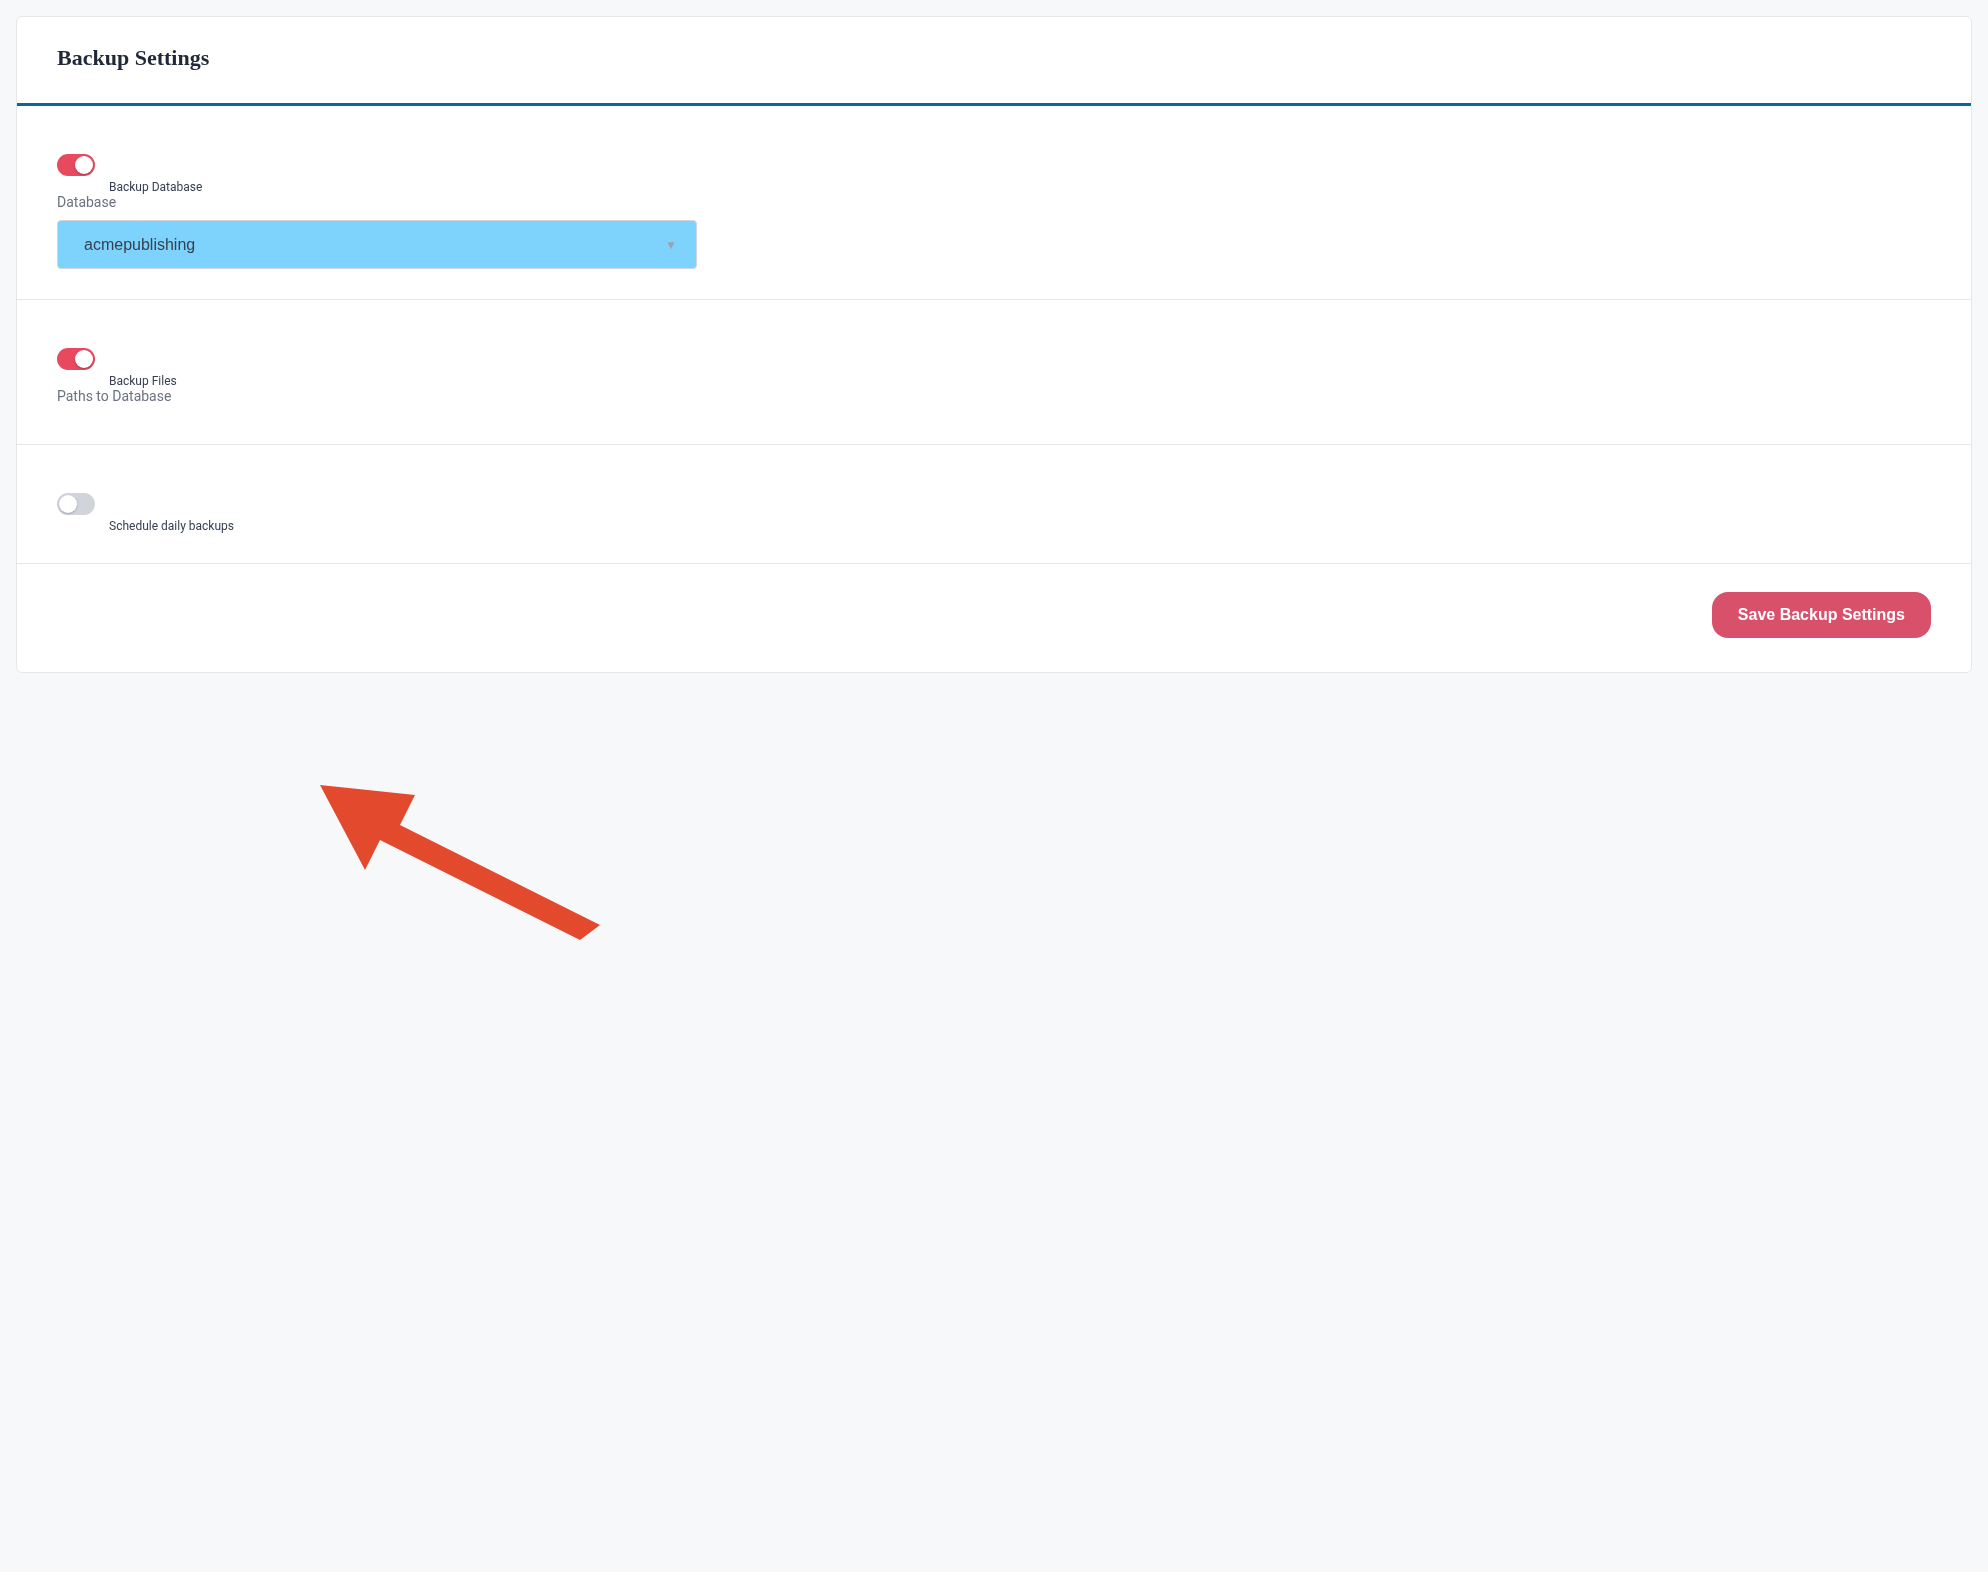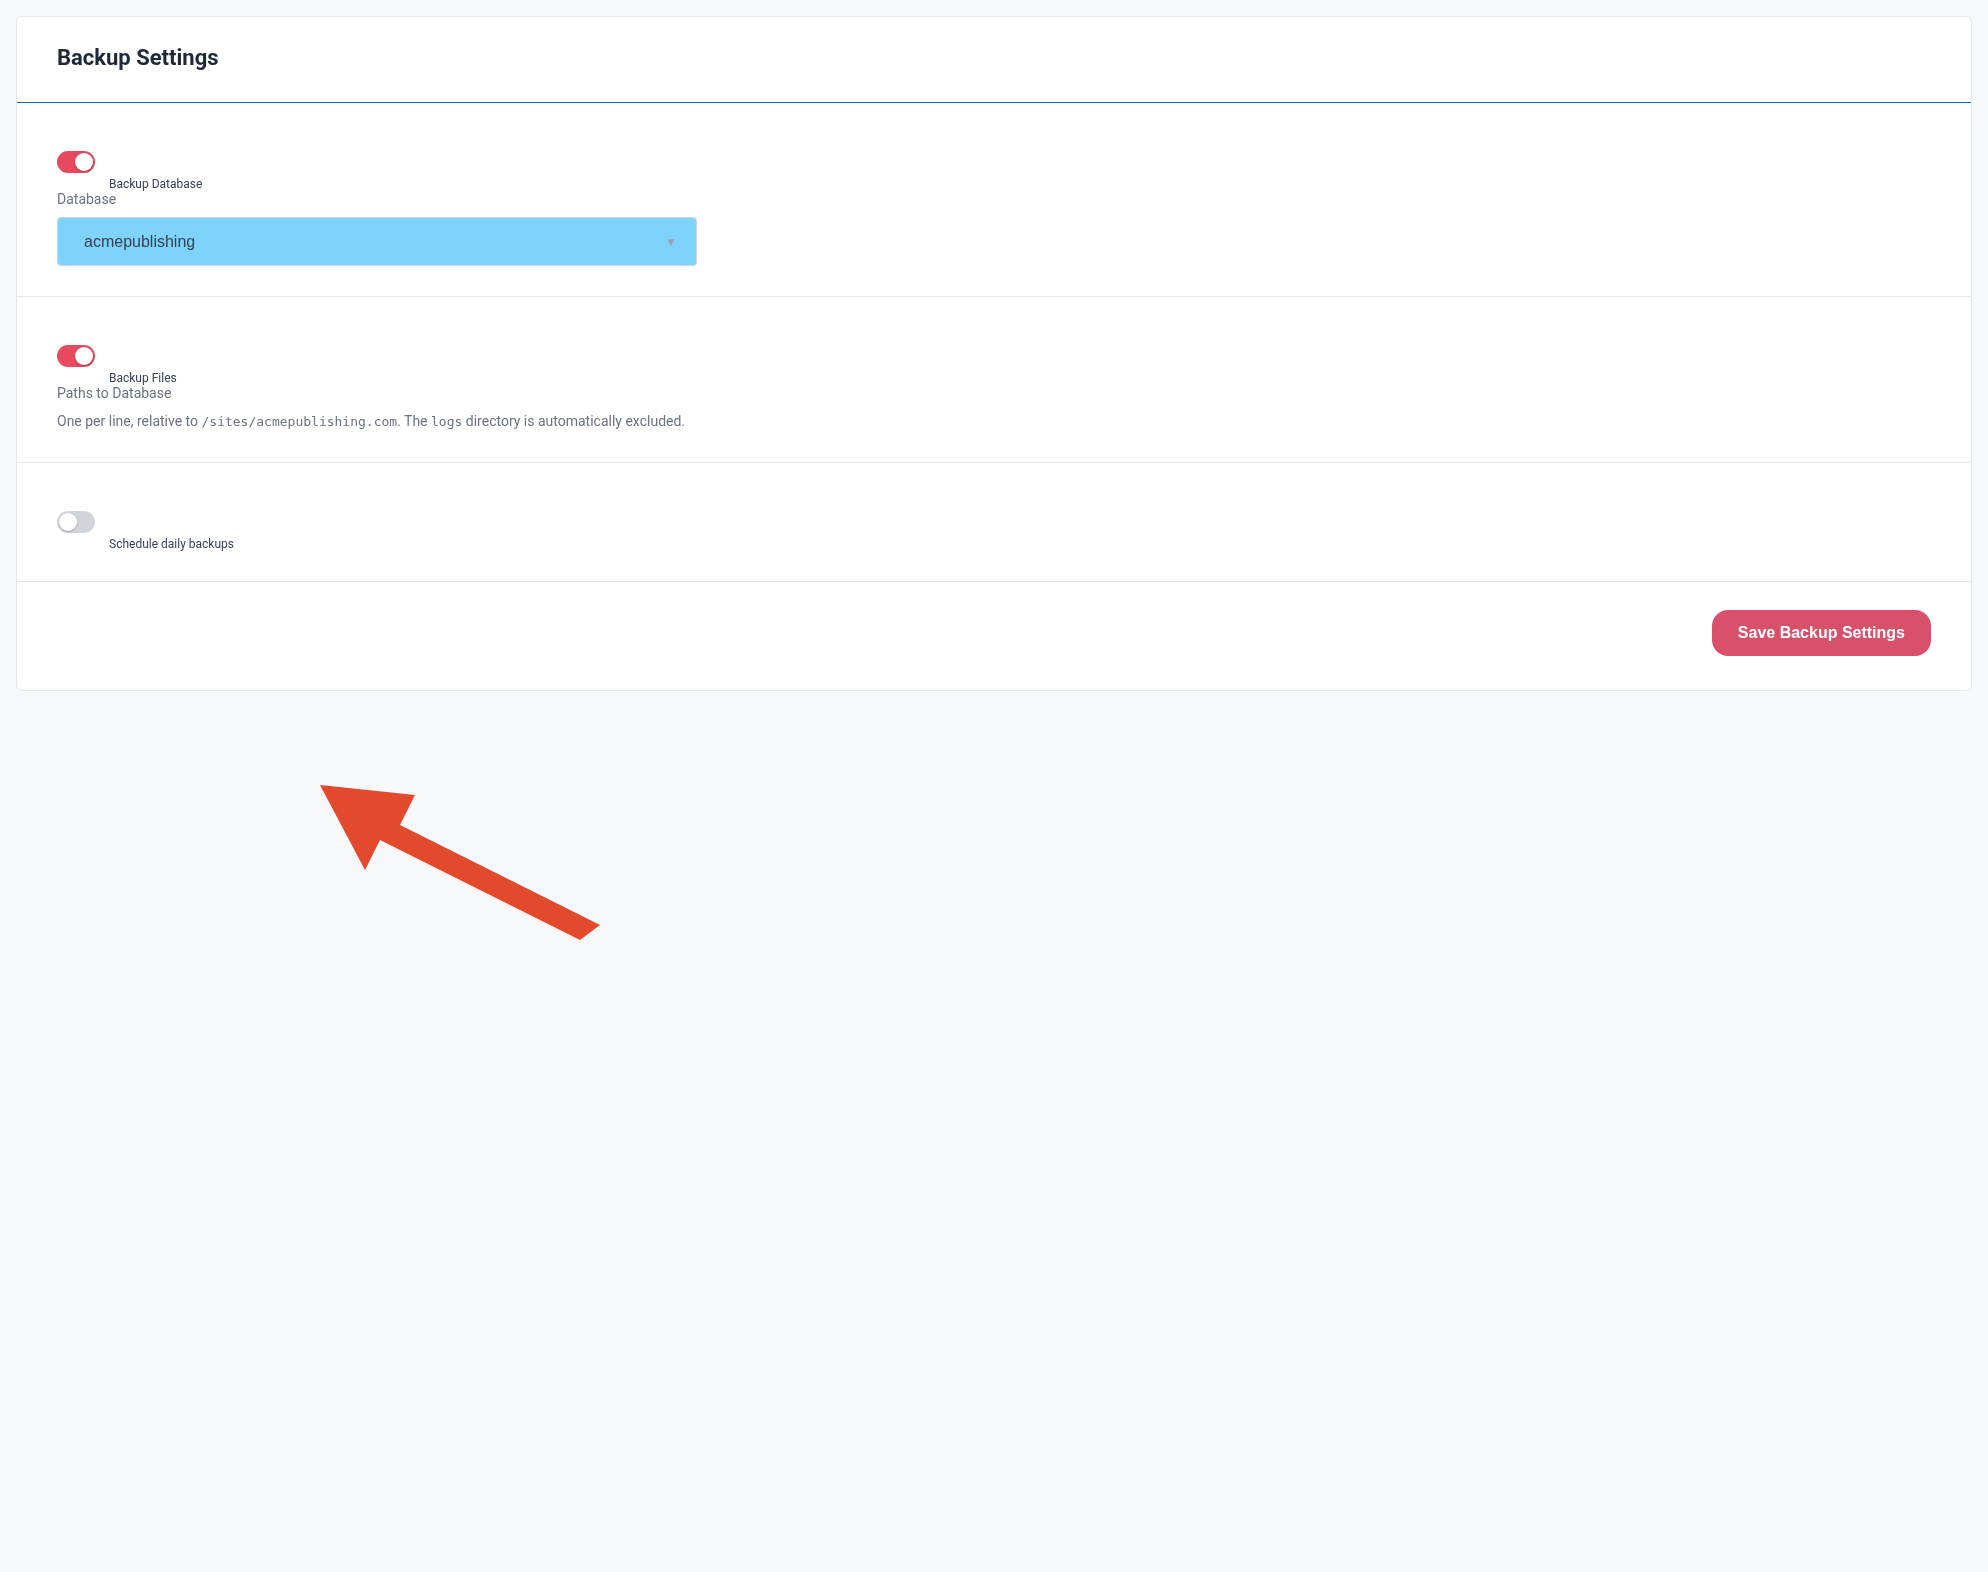--- a/index.html
+++ b/index.html
@@ -14,21 +14,22 @@
       color: #333;
     }
     .card {
       background: #fff;
       border: 1px solid #e5e7eb;
       border-radius: 6px;
       overflow: hidden;
     }
     .card-header {
       padding: 28px 40px 32px 40px;
-      border-bottom: 1px solid #0369a1;
+      border-bottom: 3px solid #0369a1;
+      font-family: Liberation Serif, serif;
     }
     .card-header h2 {
       font-size: 22px;
       font-weight: 700;
       color: #1f2937;
     }
     .section {
       padding: 30px 40px;
       border-bottom: 1px solid #e5e7eb;
     }
@@ -177,23 +178,20 @@
 
   <div class="section">
     <div class="section-inner">
       <div class="toggle-row">
         <div class="toggle on">
           <div class="knob"></div>
         </div>
         <span class="toggle-label">Backup Files</span>
       </div>
       <label class="field-label">Paths to Database</label>
-      <p class="help-text">
-        <span>One per line, relative to </span><code>/sites/acmepublishing.com</code><span>. The </span><code>logs</code><span> directory is automatically excluded.</span>
-      </p>
     </div>
   </div>
 
   <div class="section" style="position:relative;">
     <div class="section-inner">
       <div class="toggle-row">
         <div class="toggle off">
           <div class="knob"></div>
         </div>
         <span class="toggle-label">Schedule daily backups</span>

